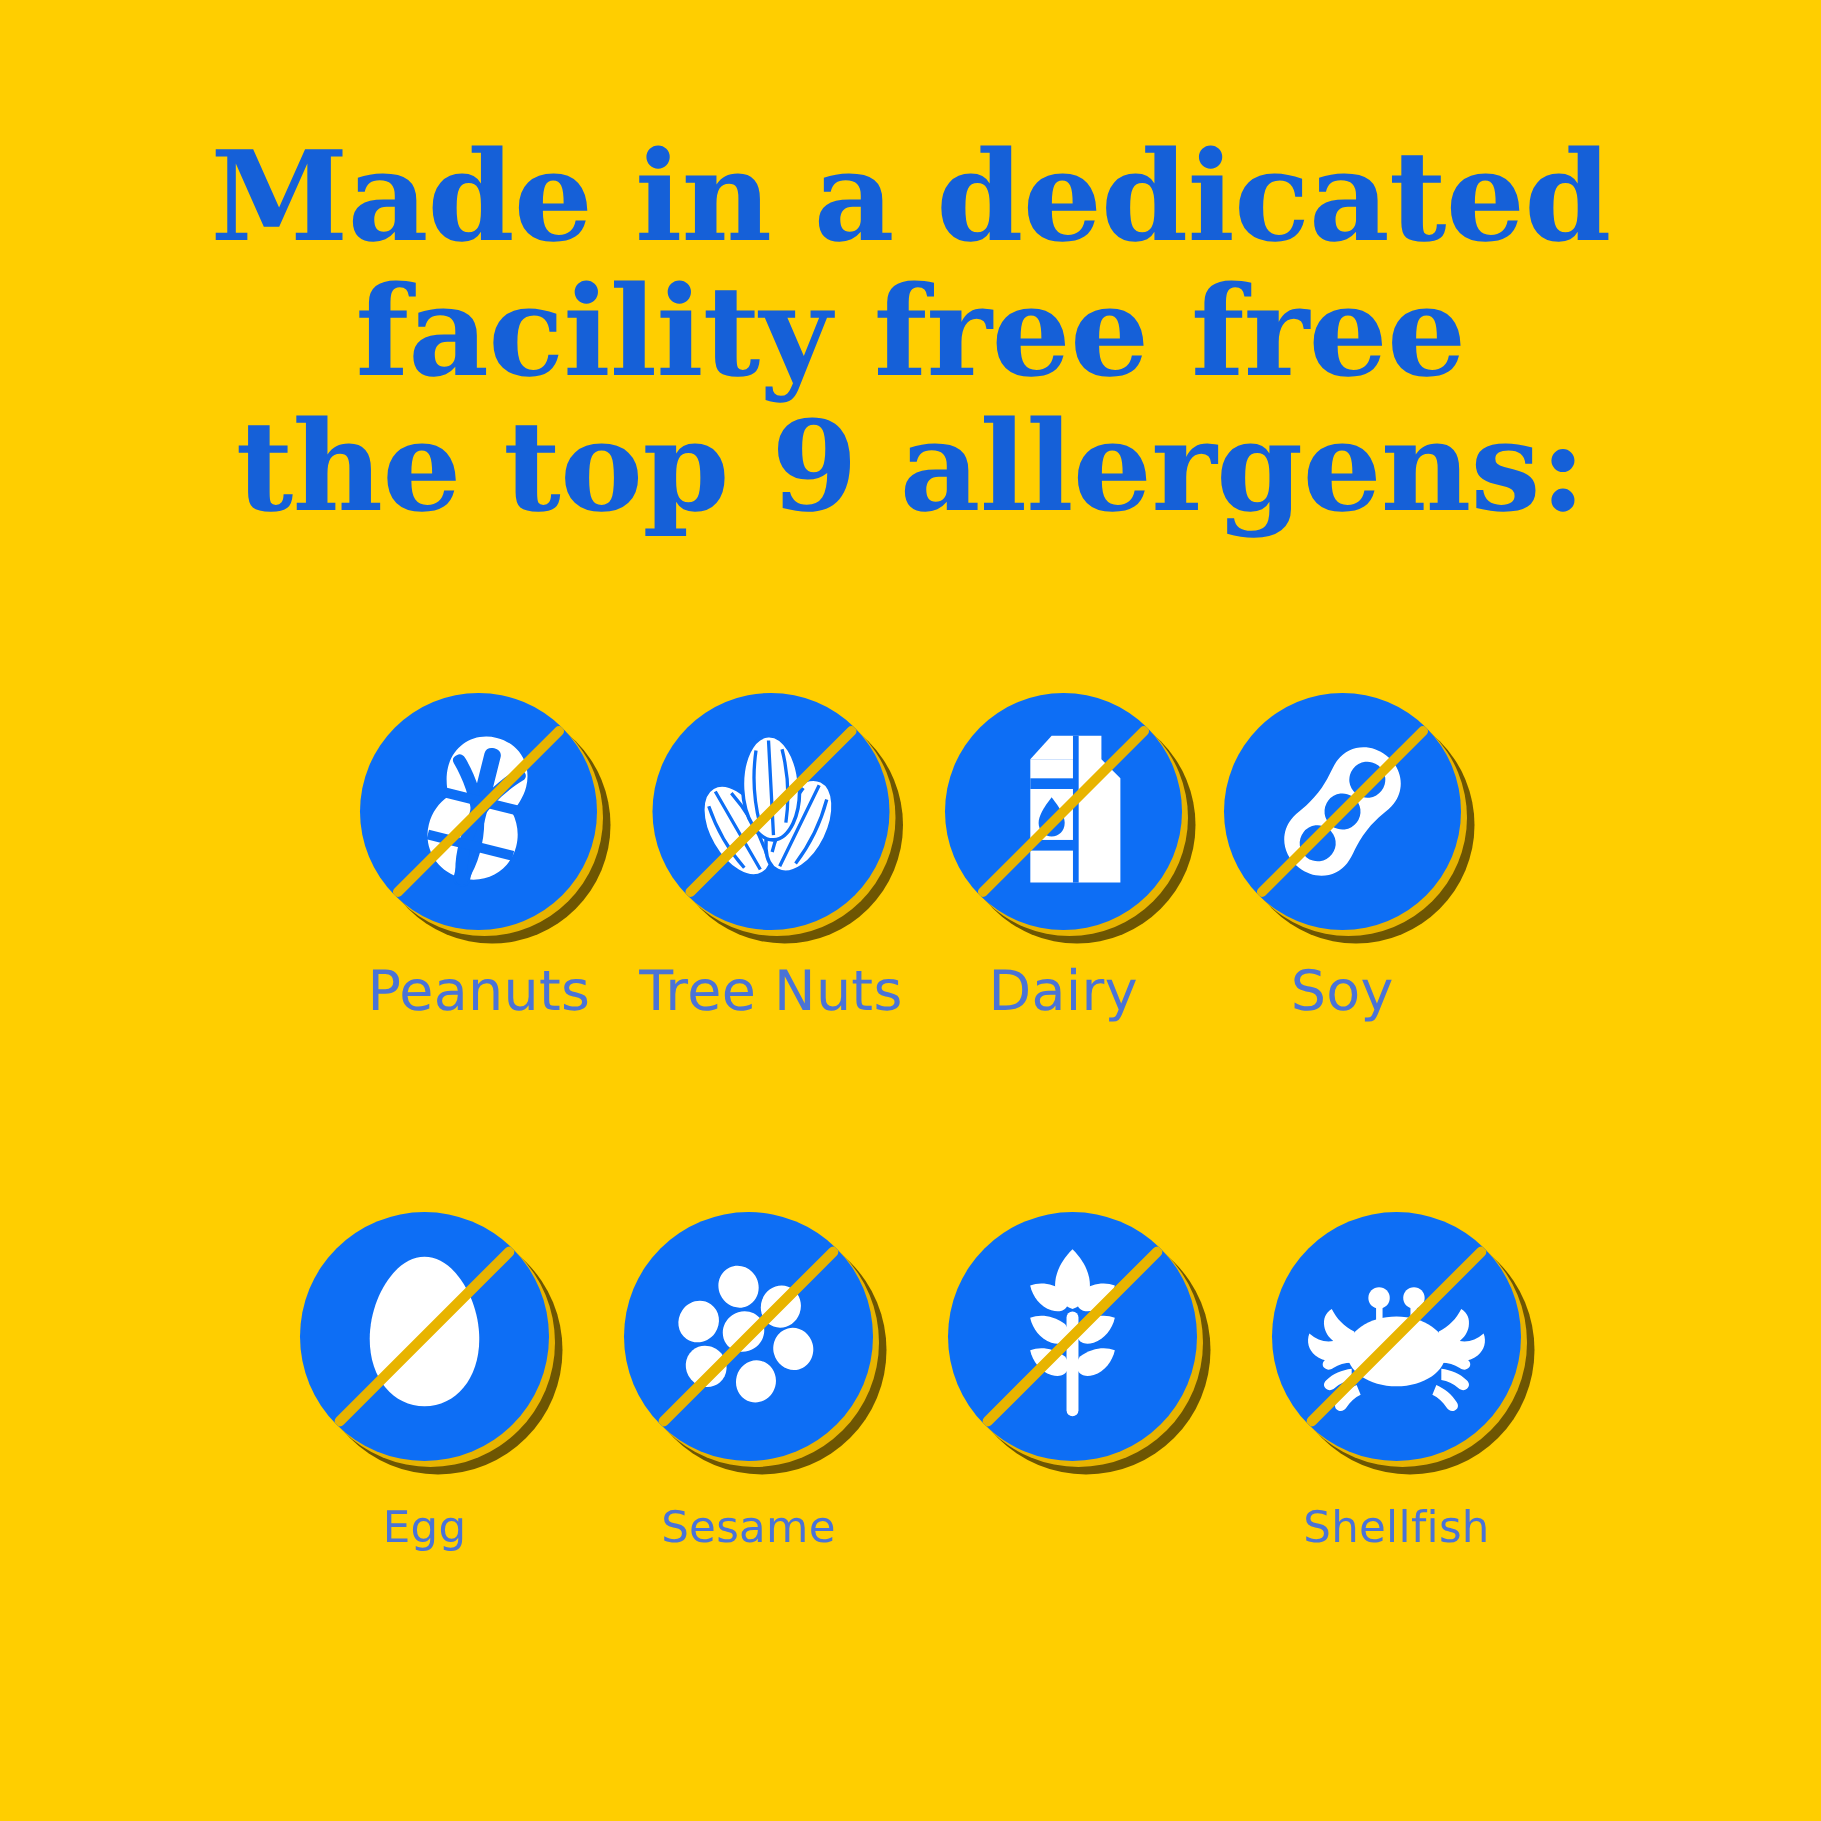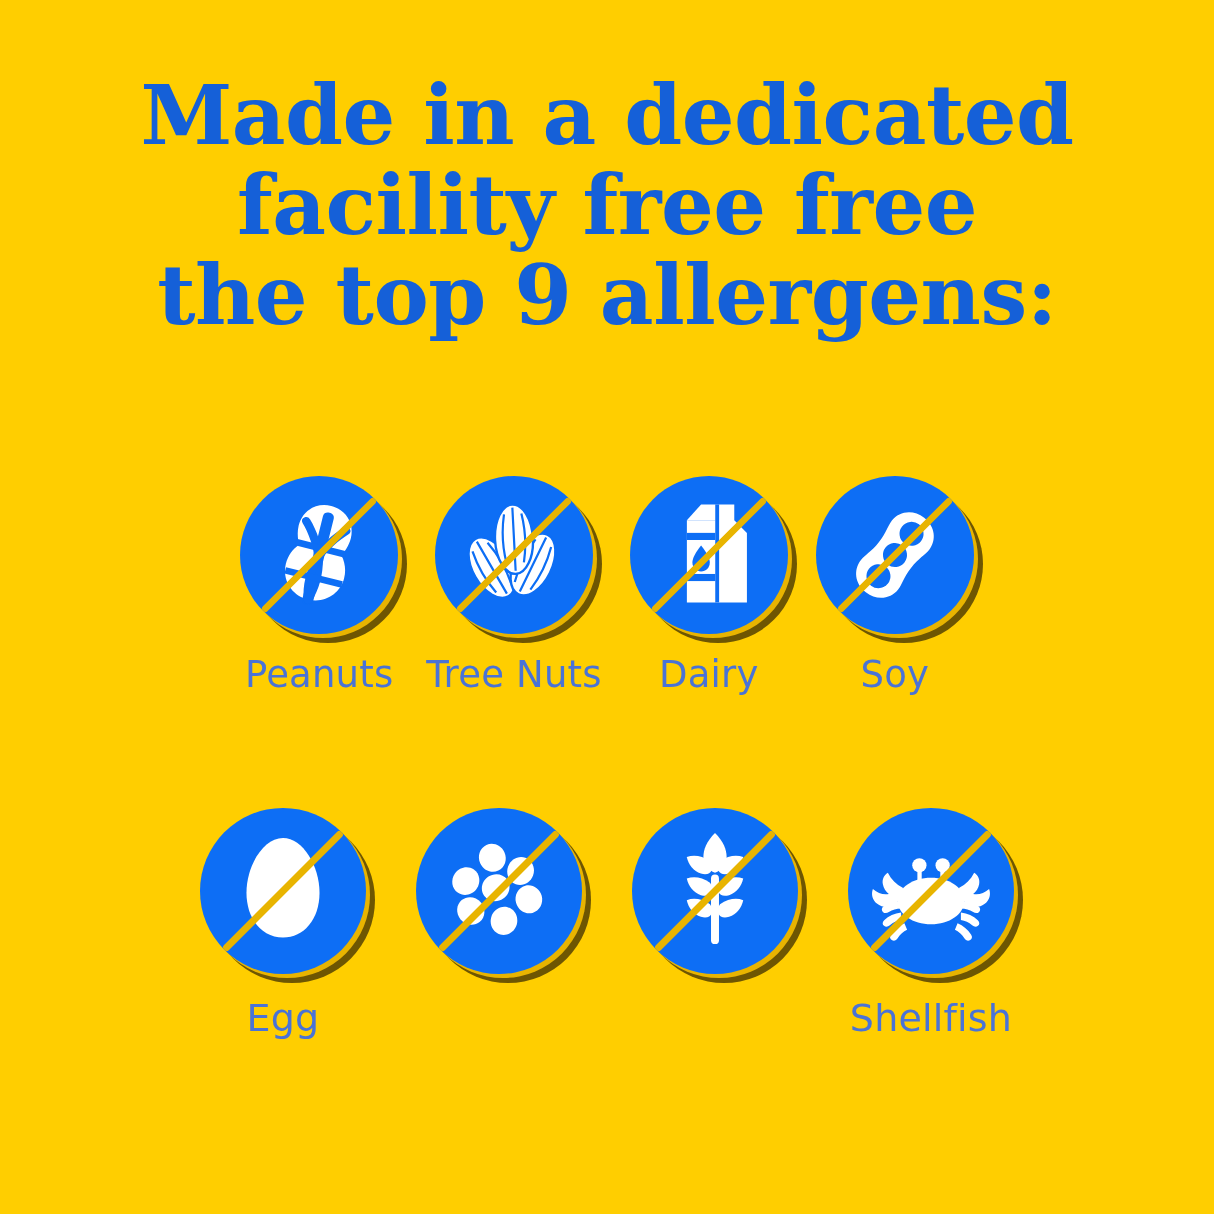--- a/index.html
+++ b/index.html
@@ -18,21 +18,21 @@
     position: relative;
     width: 1214px;
     height: 1214px;
     background: #FFCE00;
     box-sizing: border-box;
   }
 
   
   .heading {
     position: absolute;
-    top: 70px;
+    top: 86px;
     left: 0;
     width: 1214px;
     text-align: center;
     color: #1560D8;
     font-family: "DejaVu Serif", "Liberation Serif", serif;
     font-weight: bold;
     font-size: 83px;
     line-height: 90px;
     letter-spacing: -0.5px;
     -webkit-font-smoothing: antialiased;
@@ -43,21 +43,21 @@
   }
 
   
   .row {
     position: absolute;
     display: flex;
     justify-content: center;
     align-items: flex-start;
   }
   .row-1 {
-    top: 476px;
+    top: 462px;
     left: 0;
     width: 1214px;
     gap: 28px;
   }
   .row-2 {
     top: 808px;
     left: 0;
     width: 1214px;
     gap: 50px;
   }
@@ -133,21 +133,21 @@
     font-family: "DejaVu Sans", "Liberation Sans", sans-serif;
     font-size: 37px;
     line-height: 45px;
     font-weight: 400;
     text-align: center;
     letter-spacing: 0.2px;
     white-space: pre-line;
   }
   .row-2 .label {
     margin-top: 22px;
-    font-size: 38px;
+    font-size: 29px;
   }
 </style>
 </head>
 <body>
 
 <div id="page">
 
   <div class="heading">
     <span class="hline">Made in a dedicated</span>
     <span class="hline">facility free free</span>
@@ -313,20 +313,21 @@
               </g>
             </svg>
           </div>
           <div class="disc-slash">
             <svg viewBox="0 0 100 100">
                 <line x1="84" y1="16" x2="16" y2="84" stroke="#E8B400" stroke-width="4.2" stroke-linecap="round"></line>
               </svg>
           </div>
         </div>
       </div>
+      <div class="label">Sesame</div>
     </div>
 
     <div class="badge">
       <div class="disc">
         <div class="disc-shadow"></div>
         <div class="disc-ring"></div>
         <div class="disc-face">
           <div class="disc-art">
             <svg viewBox="0 0 100 100">
               <g fill="#FFFFFF">

